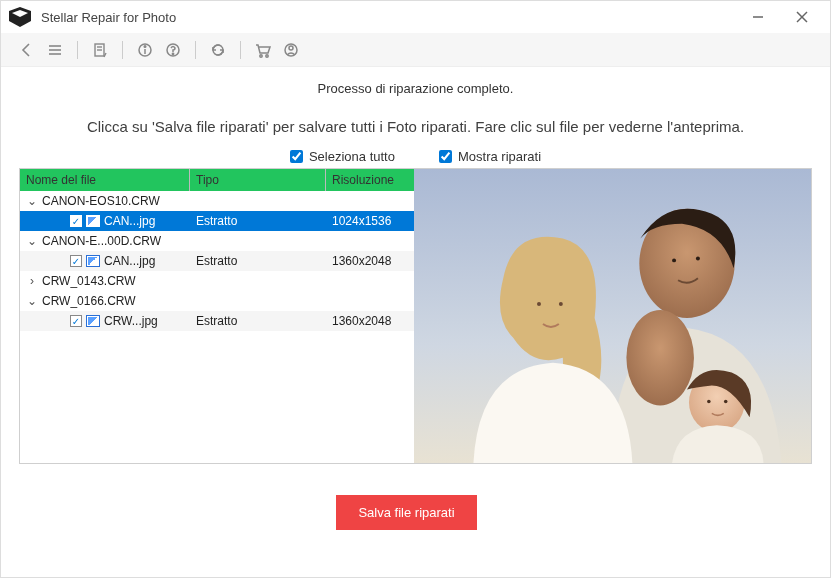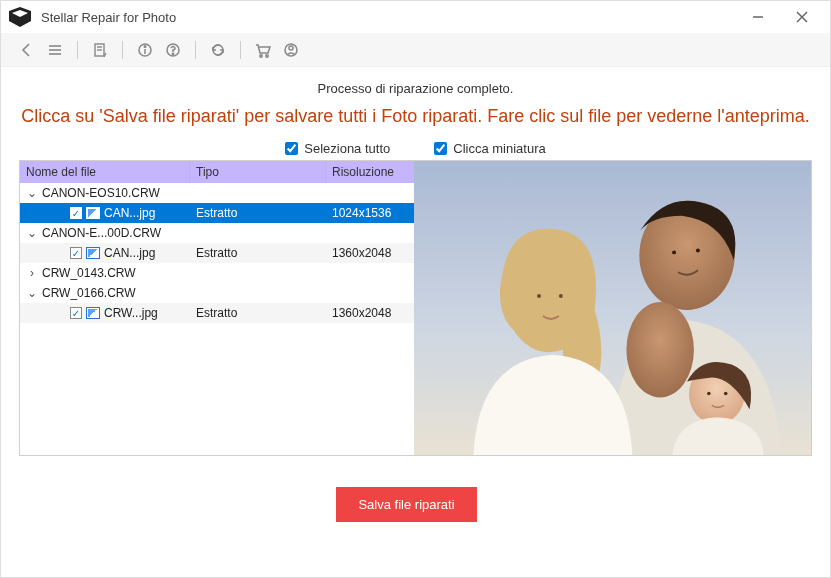--- a/index.html
+++ b/index.html
@@ -14,29 +14,29 @@
   .win-btn { width: 40px; height: 28px; display: flex; align-items: center; justify-content: center; color: #666; cursor: pointer; }
 
   
   .toolbar { height: 34px; display: flex; align-items: center; padding: 0 14px; gap: 4px; background: #f6f6f6; border-bottom: 1px solid #eee; }
   .tb-btn { width: 24px; height: 24px; display: flex; align-items: center; justify-content: center; color: #777; cursor: pointer; }
   .tb-sep { width: 1px; height: 18px; background: #ccc; margin: 0 6px; }
 
   
   .content { padding: 14px 18px 0 18px; flex: 1; display: flex; flex-direction: column; align-items: center; }
   .status-line { font-size: 13px; color: #333; margin-bottom: 10px; }
-  .hint-line { font-size: 18px; color: #c2410c; margin-bottom: 14px; }
+  .hint-line { font-size: 15px; color: #404040; margin-bottom: 14px; margin-top: 12px; }
 
   .options-row { display: flex; gap: 44px; margin-bottom: 4px; align-items: center; }
   .chk { display: inline-flex; align-items: center; gap: 6px; font-size: 13px; cursor: pointer; }
   .chk input { accent-color: #0078d7; width: 13px; height: 13px; }
 
   .split { display: flex; border: 1px solid #cfcfcf; height: 296px; }
   .tree-pane { width: 394px; display: flex; flex-direction: column; background: #fff; }
-  .tree-header { display: flex; background: #c4b5fd; height: 22px; font-size: 12px; color: #333; }
+  .tree-header { display: flex; background: #22c55e; height: 22px; font-size: 12px; color: #333; }
   .col { display: flex; align-items: center; padding: 0 6px; border-right: 1px solid #bbb; }
   .col.name { width: 170px; }
   .col.type { width: 136px; }
   .col.res { flex: 1; border-right: none; }
 
   .tree { overflow: auto; flex: 1; }
   .row { display: flex; align-items: center; height: 20px; font-size: 12px; color: #222; }
   .row .cell-name { width: 170px; display: flex; align-items: center; gap: 4px; padding-left: 6px; }
   .row .cell-type { width: 136px; padding-left: 6px; }
   .row .cell-res { flex: 1; padding-left: 6px; }
@@ -152,21 +152,21 @@
     <div class="status-line">Processo di riparazione completo.</div>
     <div class="hint-line">Clicca su 'Salva file riparati' per salvare tutti i Foto riparati. Fare clic sul file per vederne l'anteprima.</div>
 
     <div class="options-row">
       <label class="chk">
         <input type="checkbox" checked="" style="">
         <span>Seleziona tutto</span>
       </label>
       <label class="chk">
         <input type="checkbox" checked="" style="">
-        <span>Clicca miniatura</span>
+        <span>Mostra riparati</span>
       </label>
     </div>
 
     <div class="split">
 
       <div class="tree-pane">
         <div class="tree-header">
           <div class="col name">Nome del file</div>
           <div class="col type">Tipo</div>
           <div class="col res">Risoluzione</div>

